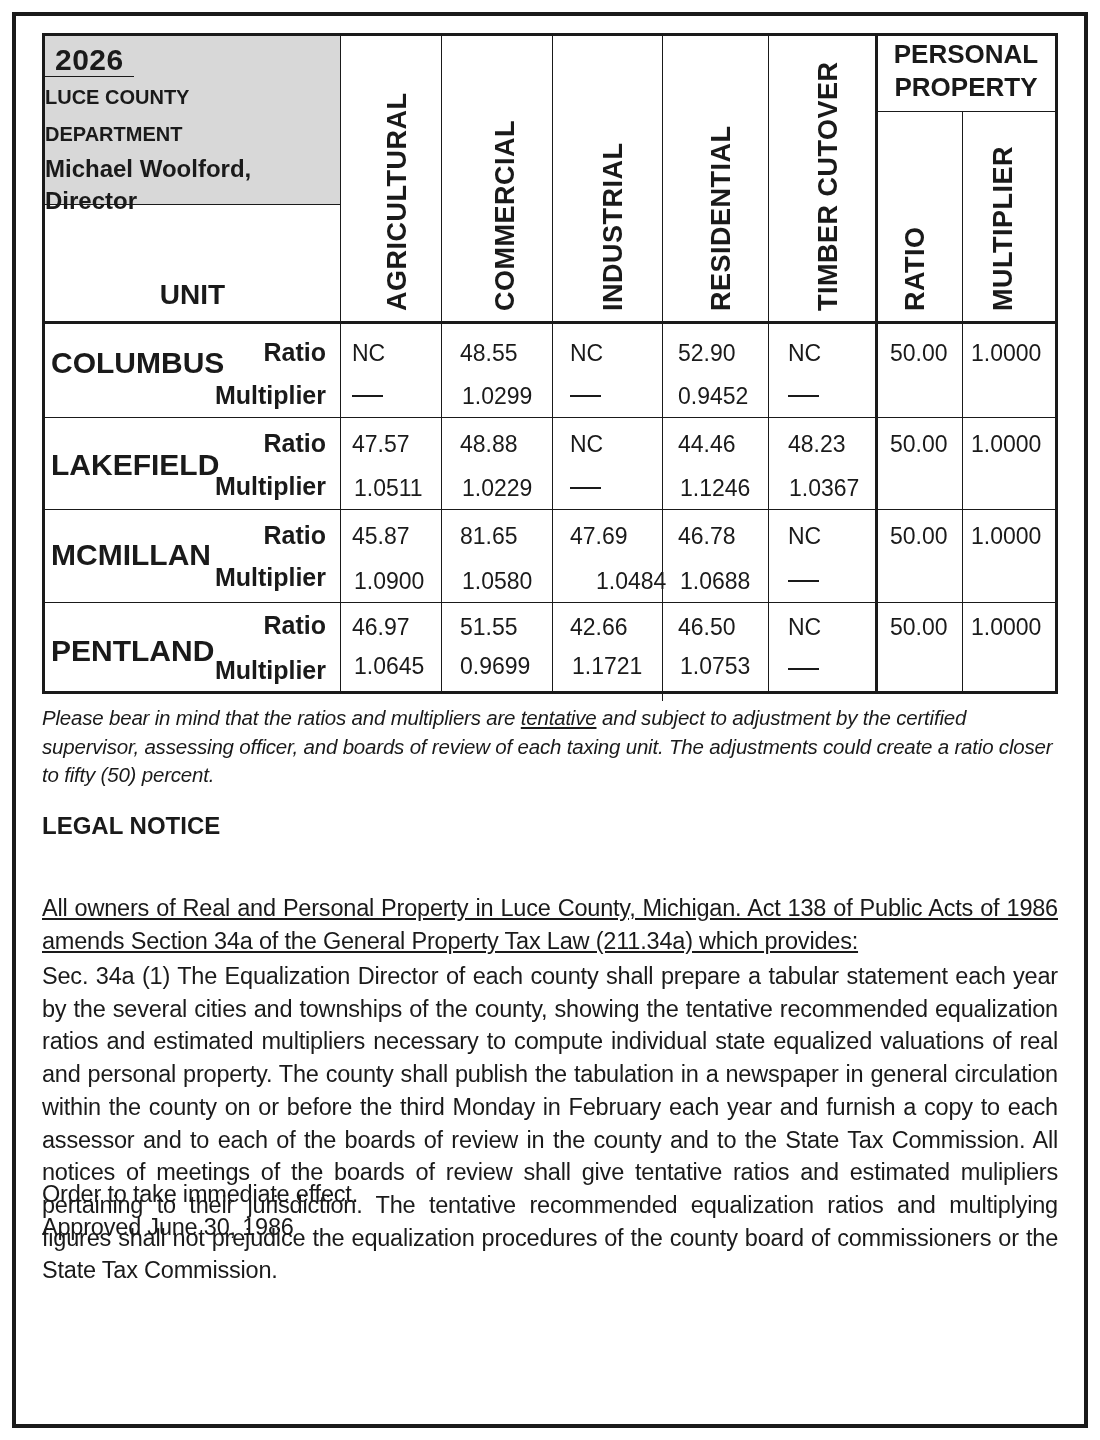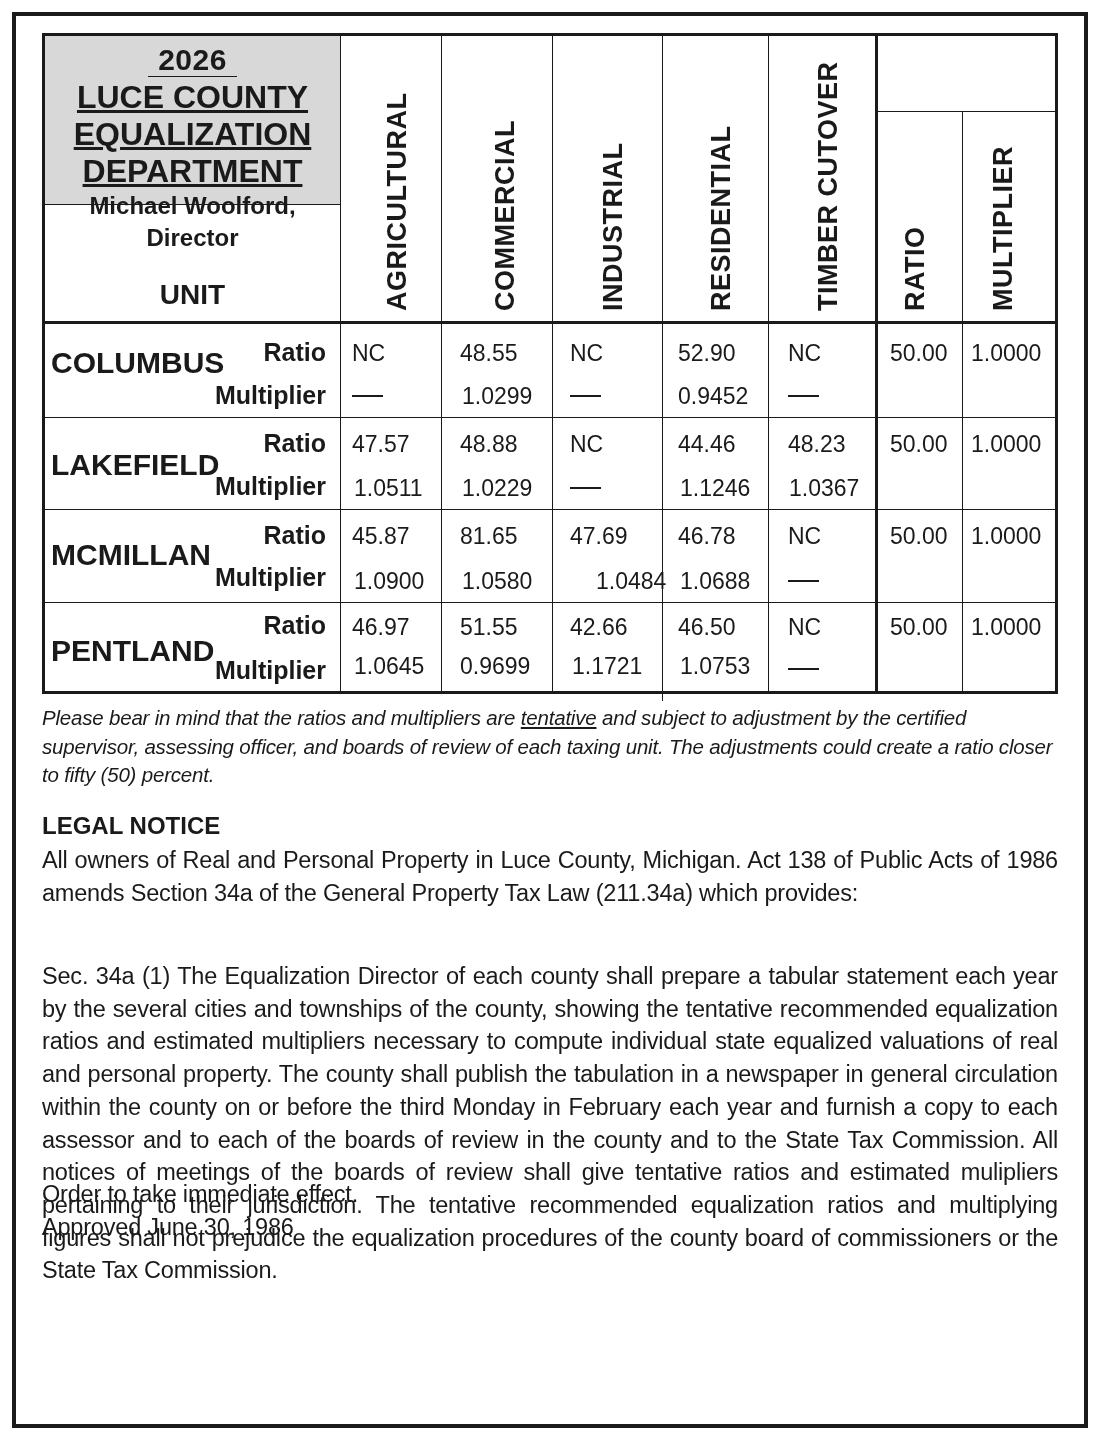--- a/index.html
+++ b/index.html
@@ -10,26 +10,26 @@
     border: 4px solid #1a1a1a;
   }
   
   .tbl { position: absolute; left: 42px; top: 33px; width: 1016px; height: 661px; }
   .tbl .outer { position: absolute; left: 0; top: 0; width: 1016px; height: 661px;
     border: 3px solid #1a1a1a; border-top-width: 3px; }
   .vline { position: absolute; background: #1a1a1a; width: 1px; }
   .hline { position: absolute; background: #1a1a1a; height: 1px; }
   .title-cell {
     position: absolute; left: 3px; top: 3px; width: 295px; height: 169px;
-    background: #d8d8d8; text-align: center; font-weight: bold;
+    background: #d8d8d8; text-align: left; font-weight: bold;
     border-bottom: 1px solid #1a1a1a;
   }
   .title-year { display: inline-block; font-size: 30px; line-height: 32px; margin-top: 8px;
     border-bottom: 1.5px solid #1a1a1a; padding: 0 10px 0 10px; letter-spacing: 0.5px; }
-  .title-line { font-size: 32px; line-height: 37px; text-decoration: underline; }
+  .title-line { font-size: 20px; line-height: 37px; }
   .title-line.first { margin-top: 2px; }
   .title-sub { font-size: 24px; line-height: 32px; }
   .unit-label { position: absolute; left: 3px; top: 230px; width: 295px; height: 57px;
     font-weight: bold; font-size: 28px; text-align: center; line-height: 64px; }
   .rot {
     position: absolute; font-weight: bold; font-size: 27px; letter-spacing: 0.5px;
     transform-origin: left top; transform: rotate(-90deg); white-space: nowrap;
   }
   .pp-head { position: absolute; left: 835px; top: 5px; width: 178px; text-align: center;
     font-weight: bold; font-size: 26px; line-height: 33px; }
@@ -50,35 +50,38 @@
 <body>
 
 <div class="frame"></div>
 
 <div class="tbl">
   <div class="outer"></div>
 
   <div class="title-cell">
     <div><span class="title-year">2026</span></div>
     <div class="title-line first">LUCE COUNTY</div>
-    <div class="title-line">EQUALIZATION</div>
     <div class="title-line">DEPARTMENT</div>
     <div class="title-sub">Michael Woolford,</div>
     <div class="title-sub">Director</div>
   </div>
   <div class="unit-label">UNIT</div>
 
   <div class="rot" style="left:340px; top:278px;">AGRICULTURAL</div>
   <div class="rot" style="left:448px; top:278px;">COMMERCIAL</div>
   <div class="rot" style="left:556px; top:278px;">INDUSTRIAL</div>
   <div class="rot" style="left:664px; top:278px;">RESIDENTIAL</div>
   <div class="rot" style="left:771px; top:278px;">TIMBER CUTOVER</div>
   <div class="rot" style="left:858px; top:278px;">RATIO</div>
   <div class="rot" style="left:946px; top:278px;">MULTIPLIER</div>
 
+  <div class="pp-head">
+    <div>PERSONAL</div>
+    <div>PROPERTY</div>
+  </div>
 
   <div class="vline" style="left:298px; top:3px; height:655px;"></div>
   <div class="vline" style="left:399px; top:3px; height:655px;"></div>
   <div class="vline" style="left:510px; top:3px; height:655px;"></div>
   <div class="vline" style="left:620px; top:3px; height:665px;"></div>
   <div class="vline" style="left:726px; top:3px; height:655px;"></div>
   <div class="vline" style="left:833px; top:3px; height:655px; width:3px;"></div>
   <div class="vline" style="left:920px; top:79px; height:579px;"></div>
   <div class="hline" style="left:836px; top:78px; width:177px;"></div>
   <div class="hline" style="left:0; top:288px; width:1016px; height:3px;"></div>
@@ -155,16 +158,16 @@
     <div class="cell" style="left:746px; top:581px;">NC</div>
     <div class="dash" style="left:746px; top:635px;"></div>
     <div class="cell" style="left:848px; top:581px;">50.00</div>
     <div class="cell" style="left:929px; top:581px;">1.0000</div>
   </div>
 </div>
 
 <div class="note"><span>Please bear in mind that the ratios and multipliers are </span><u>tentative</u><span> and subject to adjustment by the certified supervisor, assessing officer, and boards of review of each taxing unit. The adjustments could create a ratio closer to fifty (50) percent.</span></div>
 
 <div class="legal-head">LEGAL NOTICE</div>
-<div class="para" style="top:844px;">All owners of Real and Personal Property in Luce County, Michigan. Act 138 of Public Acts of 1986 amends Section 34a of the General Property Tax Law (211.34a) which provides:</div>
+<div class="para" style="top:892px;text-decoration:underline;">All owners of Real and Personal Property in Luce County, Michigan. Act 138 of Public Acts of 1986 amends Section 34a of the General Property Tax Law (211.34a) which provides:</div>
 <div class="para" style="top:960px;">Sec. 34a (1) The Equalization Director of each county shall prepare a tabular statement each year by the several cities and townships of the county, showing the tentative recommended equalization ratios and estimated multipliers necessary to compute individual state equalized valuations of real and personal property. The county shall publish the tabulation in a newspaper in general circulation within the county on or before the third Monday in February each year and furnish a copy to each assessor and to each of the boards of review in the county and to the State Tax Commission. All notices of meetings of the boards of review shall give tentative ratios and estimated mulipliers pertaining to their jurisdiction. The tentative recommended equalization ratios and multiplying figures shall not prejudice the equalization procedures of the county board of commissioners or the State Tax Commission.</div>
 <div class="para" style="top:1178px; text-align:left;">Order to take immediate effect.</div>
 <div class="para" style="top:1211px; text-align:left;">Approved June 30, 1986</div>
 
 </body></html>

